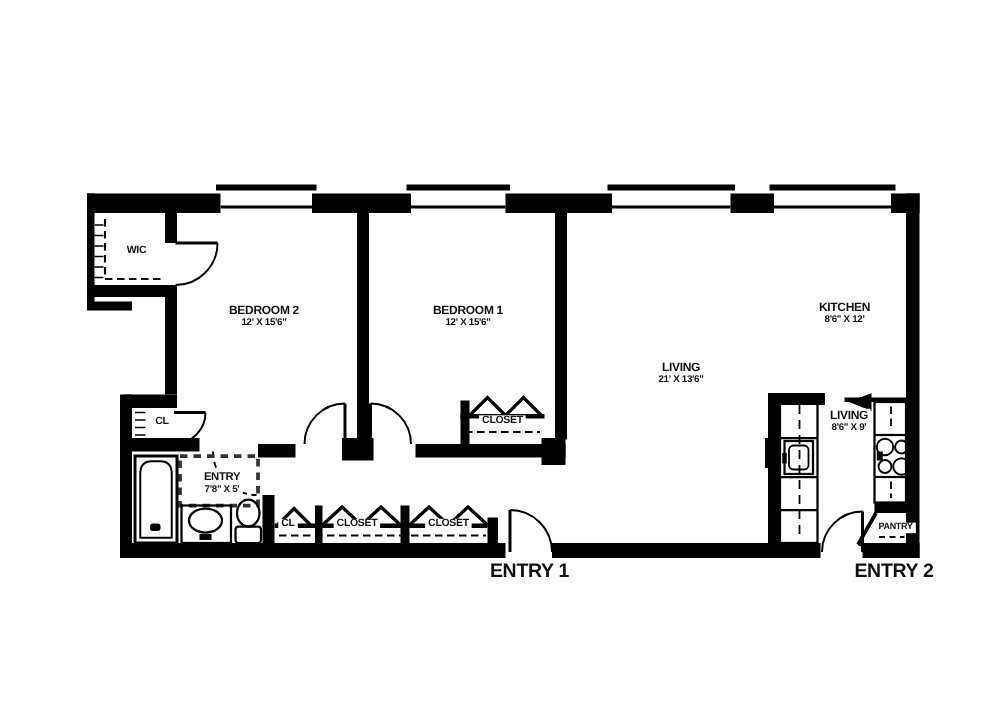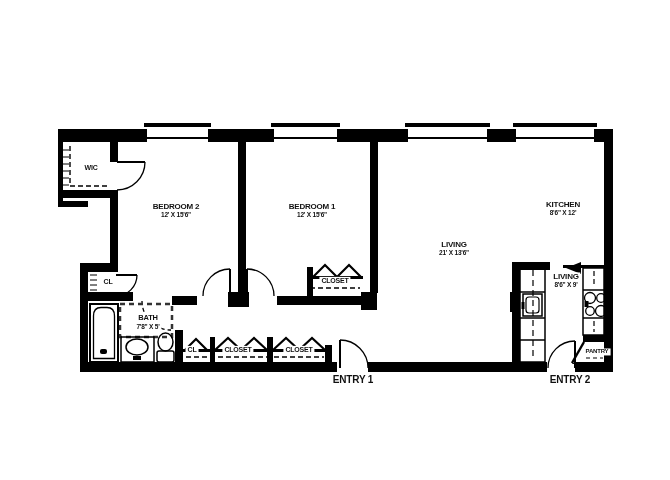--- a/index.html
+++ b/index.html
@@ -5,21 +5,21 @@
   html,body{margin:0;padding:0;background:#fff;}
   .stage{position:relative;width:670px;height:480px;background:#fff;overflow:hidden;
          font-family:"Liberation Sans", sans-serif;}
   .stage svg{position:absolute;left:0;top:0;}
   .lbl{position:absolute;transform:translate(-50%,-50%);text-align:center;background:#fff;
        padding:0 2px;line-height:1.18;font-weight:700;color:#111;white-space:nowrap;z-index:5;}
   .lbl .nm{display:block;font-size:8px;letter-spacing:-0.2px;}
   .lbl .dm{display:block;font-size:6.5px;letter-spacing:-0.2px;}
   .lbl-sm .nm{font-size:7px;}
   .lbl-xs .nm{font-size:6px;}
-  .lbl-entry .nm{font-size:10px;}
+  .lbl-entry .nm{font-size:13px;}
 </style>
 </head>
 <body>
 
 <div class="stage">
 
   <svg width="670" height="480" viewBox="0 0 670 480">
 
     <g fill="#000">
       <rect x="58" y="129" width="89" height="13"></rect>
@@ -188,21 +188,21 @@
     <span class="nm">KITCHEN</span>
     <span class="dm">8'6" X 12'</span>
   </div>
 
   <div class="lbl" style="left:566px;top:281px">
     <span class="nm">LIVING</span>
     <span class="dm">8'6" X 9'</span>
   </div>
 
   <div class="lbl" style="left:148px;top:322px">
-    <span class="nm" style="font-size:7.5px">BATH</span>
+    <span class="nm" style="font-size:7.5px">ENTRY</span>
     <span class="dm">7'8" X 5'</span>
   </div>
 
   <div class="lbl lbl-sm" style="left:108px;top:282px">
     <span class="nm">CL</span>
   </div>
 
   <div class="lbl lbl-sm" style="left:192px;top:350px">
     <span class="nm">CL</span>
   </div>
@@ -220,17 +220,17 @@
   </div>
 
   <div class="lbl lbl-xs" style="left:597px;top:352px">
     <span class="nm">PANTRY</span>
   </div>
 
   <div class="lbl lbl-entry" style="left:353px;top:380px">
     <span class="nm">ENTRY 1</span>
   </div>
 
-  <div class="lbl lbl-entry" style="left:570px;top:380px">
+  <div class="lbl lbl-entry" style="left:596px;top:380px">
     <span class="nm">ENTRY 2</span>
   </div>
 
 </div>
 
 </body></html>

